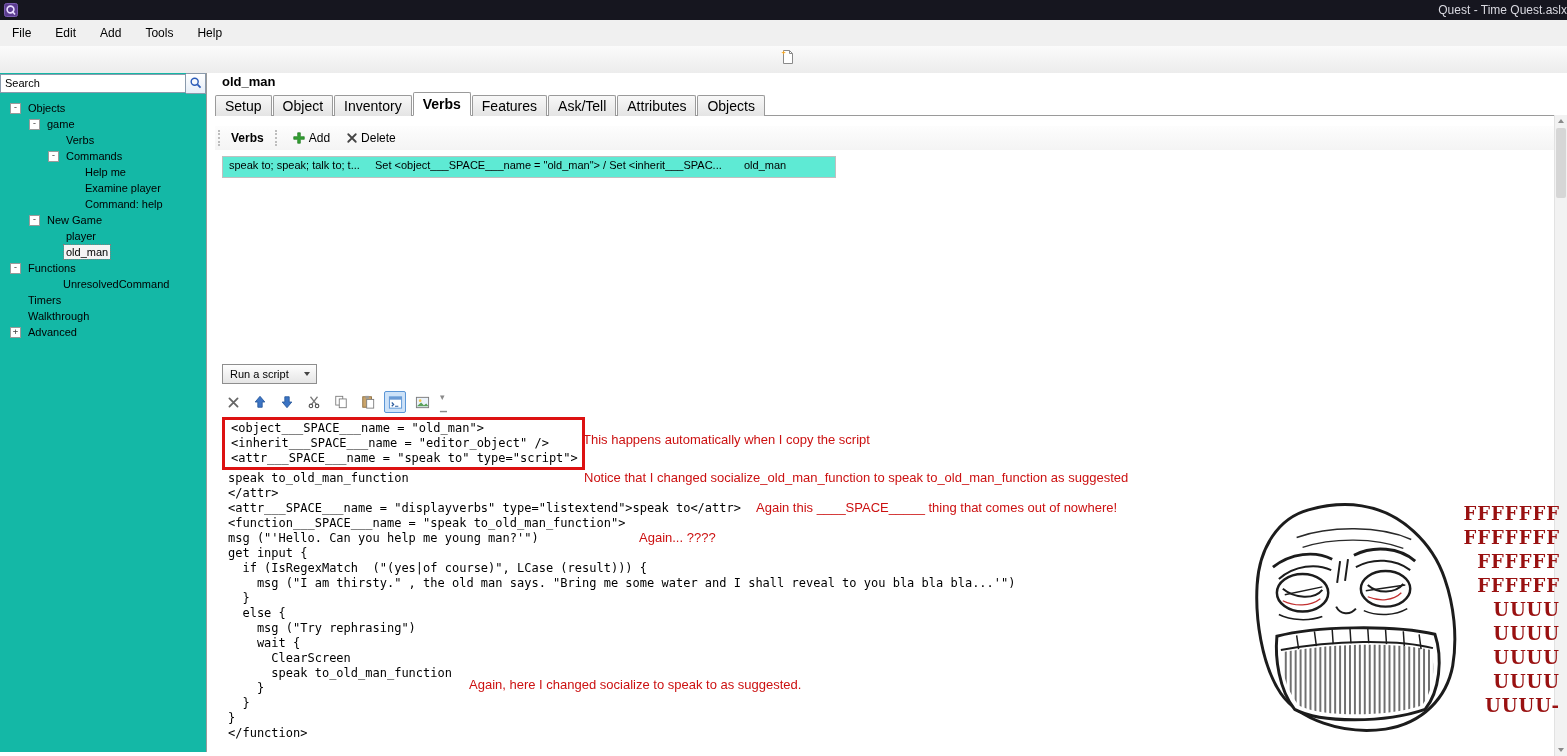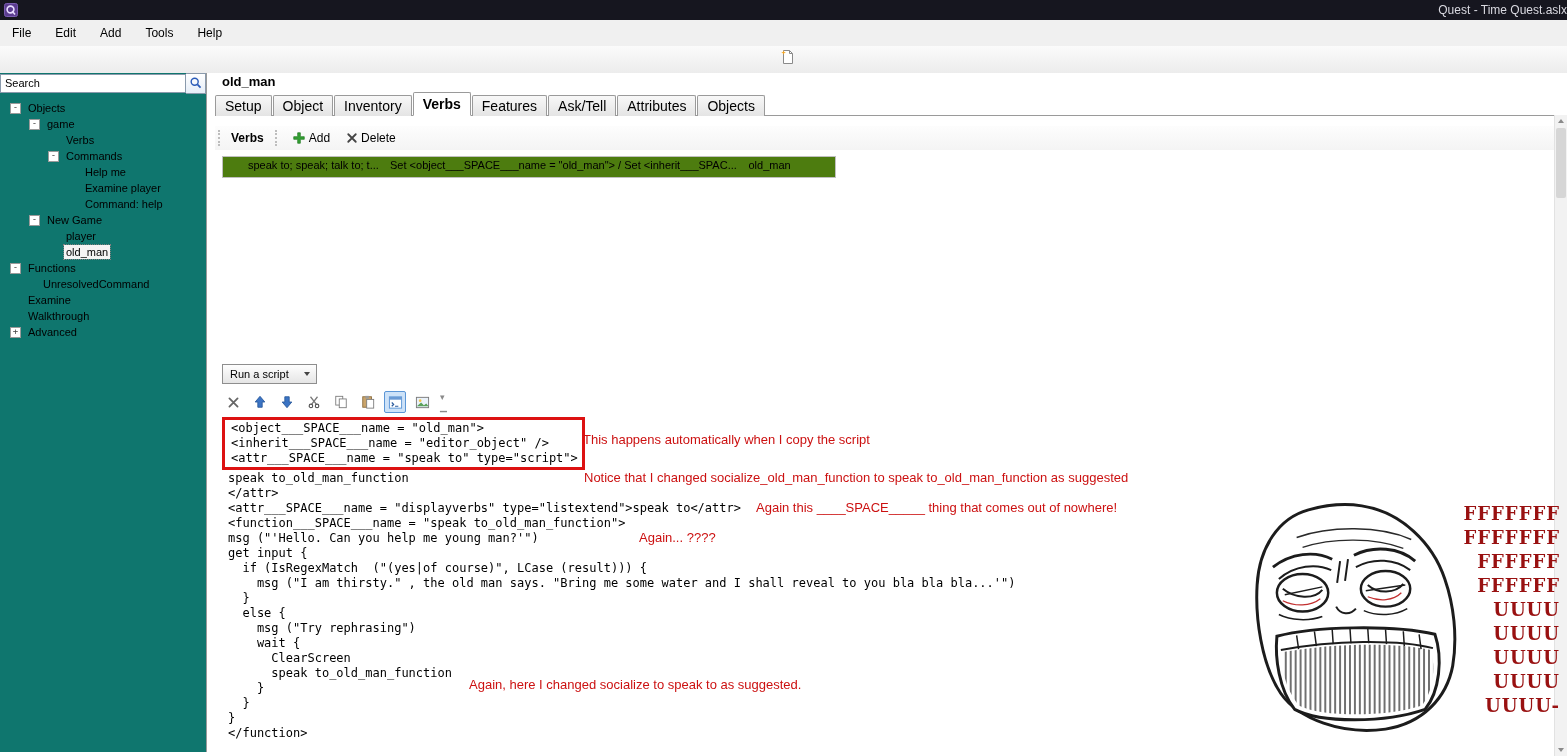--- a/index.html
+++ b/index.html
@@ -15,21 +15,21 @@
 .menubar{position:absolute;top:20px;left:0;right:0;height:26px;background:#f0f0f0;display:flex;align-items:center;font-size:12px;}
 .menu-item{padding:5px 12px;cursor:default;}
 
 .toolbar{position:absolute;top:46px;left:0;right:0;height:27px;background:linear-gradient(#fbfbfb,#ececec);
          border-bottom:1px solid #dcdcdc;display:flex;align-items:center;padding-left:8px;font-size:12px;flex-direction:column;}
 .tbtn{display:flex;align-items:center;gap:4px;padding:3px 4px;border-radius:2px;cursor:default;}
 .tsep{width:1px;height:17px;background:#c6c6c6;margin:0 4px;}
 .drop{width:0;height:0;border-left:3px solid transparent;border-right:3px solid transparent;border-top:4px solid #444;margin-left:2px;}
 .drop.dis{border-top-color:#a9a9a9;}
 
-.sidebar{position:absolute;top:73px;left:0;bottom:4px;width:206px;border-right:1px solid #9a9a9a;background:#0f766e;}
+.sidebar{position:absolute;top:73px;left:0;bottom:4px;width:206px;border-right:1px solid #9a9a9a;background:#14b8a6;}
 .search-row{display:flex;align-items:center;height:20px;}
 .search-input{flex:1;height:17px;border:1px solid #8a9aac;font-size:11px;padding:0 4px;font-family:inherit;}
 .search-btn{width:19px;height:19px;border:1px solid #8a9aac;border-left:none;background:linear-gradient(#ffffff,#e6eef8);
             display:flex;align-items:center;justify-content:center;}
 .tree{position:absolute;top:23px;left:0;right:0;bottom:0;font-size:11px;overflow:hidden;padding-top:4px;}
 .tree-row{display:flex;align-items:center;height:16px;cursor:default;}
 .expander{flex:none;width:9px;height:9px;border:1px solid #9a9a9a;background:#fff;font-size:9px;line-height:7px;
           text-align:center;color:#444;margin-right:5px;font-family:"DejaVu Sans Mono",monospace;}
 .expander:empty{border-color:transparent;background:transparent;}
 .tree-label{white-space:nowrap;padding:1px 2px;}
@@ -46,21 +46,21 @@
 .grip{width:0;height:16px;border-left:2px dotted #bdbdbd;margin:0 3px;}
 .verbs-title{font-weight:bold;}
 .mini-btn{display:flex;align-items:center;gap:3px;padding:2px 4px;cursor:default;}
 
 .verbs-table{position:absolute;left:15px;top:83px;width:612px;border:1px solid #c0c0c0;font-size:11px;background:#fff;}
 .vt-header{display:flex;height:21px;border-bottom:1px solid #d8d8d8;}
 .vt-header div:nth-of-type(1){width:146px;}
 .vt-header div:nth-of-type(2){width:369px;}
 .vt-header div:nth-of-type(3){width:95px;}
 .vt-hcell{display:flex;align-items:center;padding:0 6px;border-right:1px solid #e0e0e0;box-sizing:border-box;color:#222;}
-.vt-row{display:flex;height:20px;background:#4d7c0f;padding-left:19px;}
+.vt-row{display:flex;height:20px;background:#5eead4;}
 .vt-cell{padding:2px 6px;box-sizing:border-box;overflow:hidden;white-space:nowrap;text-overflow:clip;}
 .c-name{width:146px;}
 .c-value{width:369px;}
 .c-source{width:95px;}
 
 .run-script{position:absolute;left:15px;top:291px;width:95px;height:20px;border:1px solid #8e8e8e;
             background:linear-gradient(#fefefe,#e5e5e5);display:flex;align-items:center;font-size:11px;padding-left:7px;box-sizing:border-box;cursor:default;}
 .run-script .drop{margin-left:auto;margin-right:6px;}
 
 .script-toolbar{position:absolute;left:15px;top:318px;height:22px;display:flex;align-items:center;gap:5px;}
@@ -282,28 +282,28 @@
       <div class="tree-row selected" style="padding-left: 48px;">
         <span class="expander"></span>
         <span class="tree-label">old_man</span>
       </div>
 
       <div class="tree-row" style="padding-left: 10px;">
         <span class="expander">-</span>
         <span class="tree-label">Functions</span>
       </div>
 
-      <div class="tree-row" style="padding-left: 25px;">
+      <div class="tree-row" style="padding-left: 45px;">
         <span class="expander"></span>
         <span class="tree-label">UnresolvedCommand</span>
       </div>
 
       <div class="tree-row" style="padding-left: 10px;">
         <span class="expander"></span>
-        <span class="tree-label">Examine</span>
+        <span class="tree-label">Timers</span>
       </div>
 
       <div class="tree-row" style="padding-left: 10px;">
         <span class="expander"></span>
         <span class="tree-label">Walkthrough</span>
       </div>
 
       <div class="tree-row" style="padding-left: 10px;">
         <span class="expander">+</span>
         <span class="tree-label">Advanced</span>

